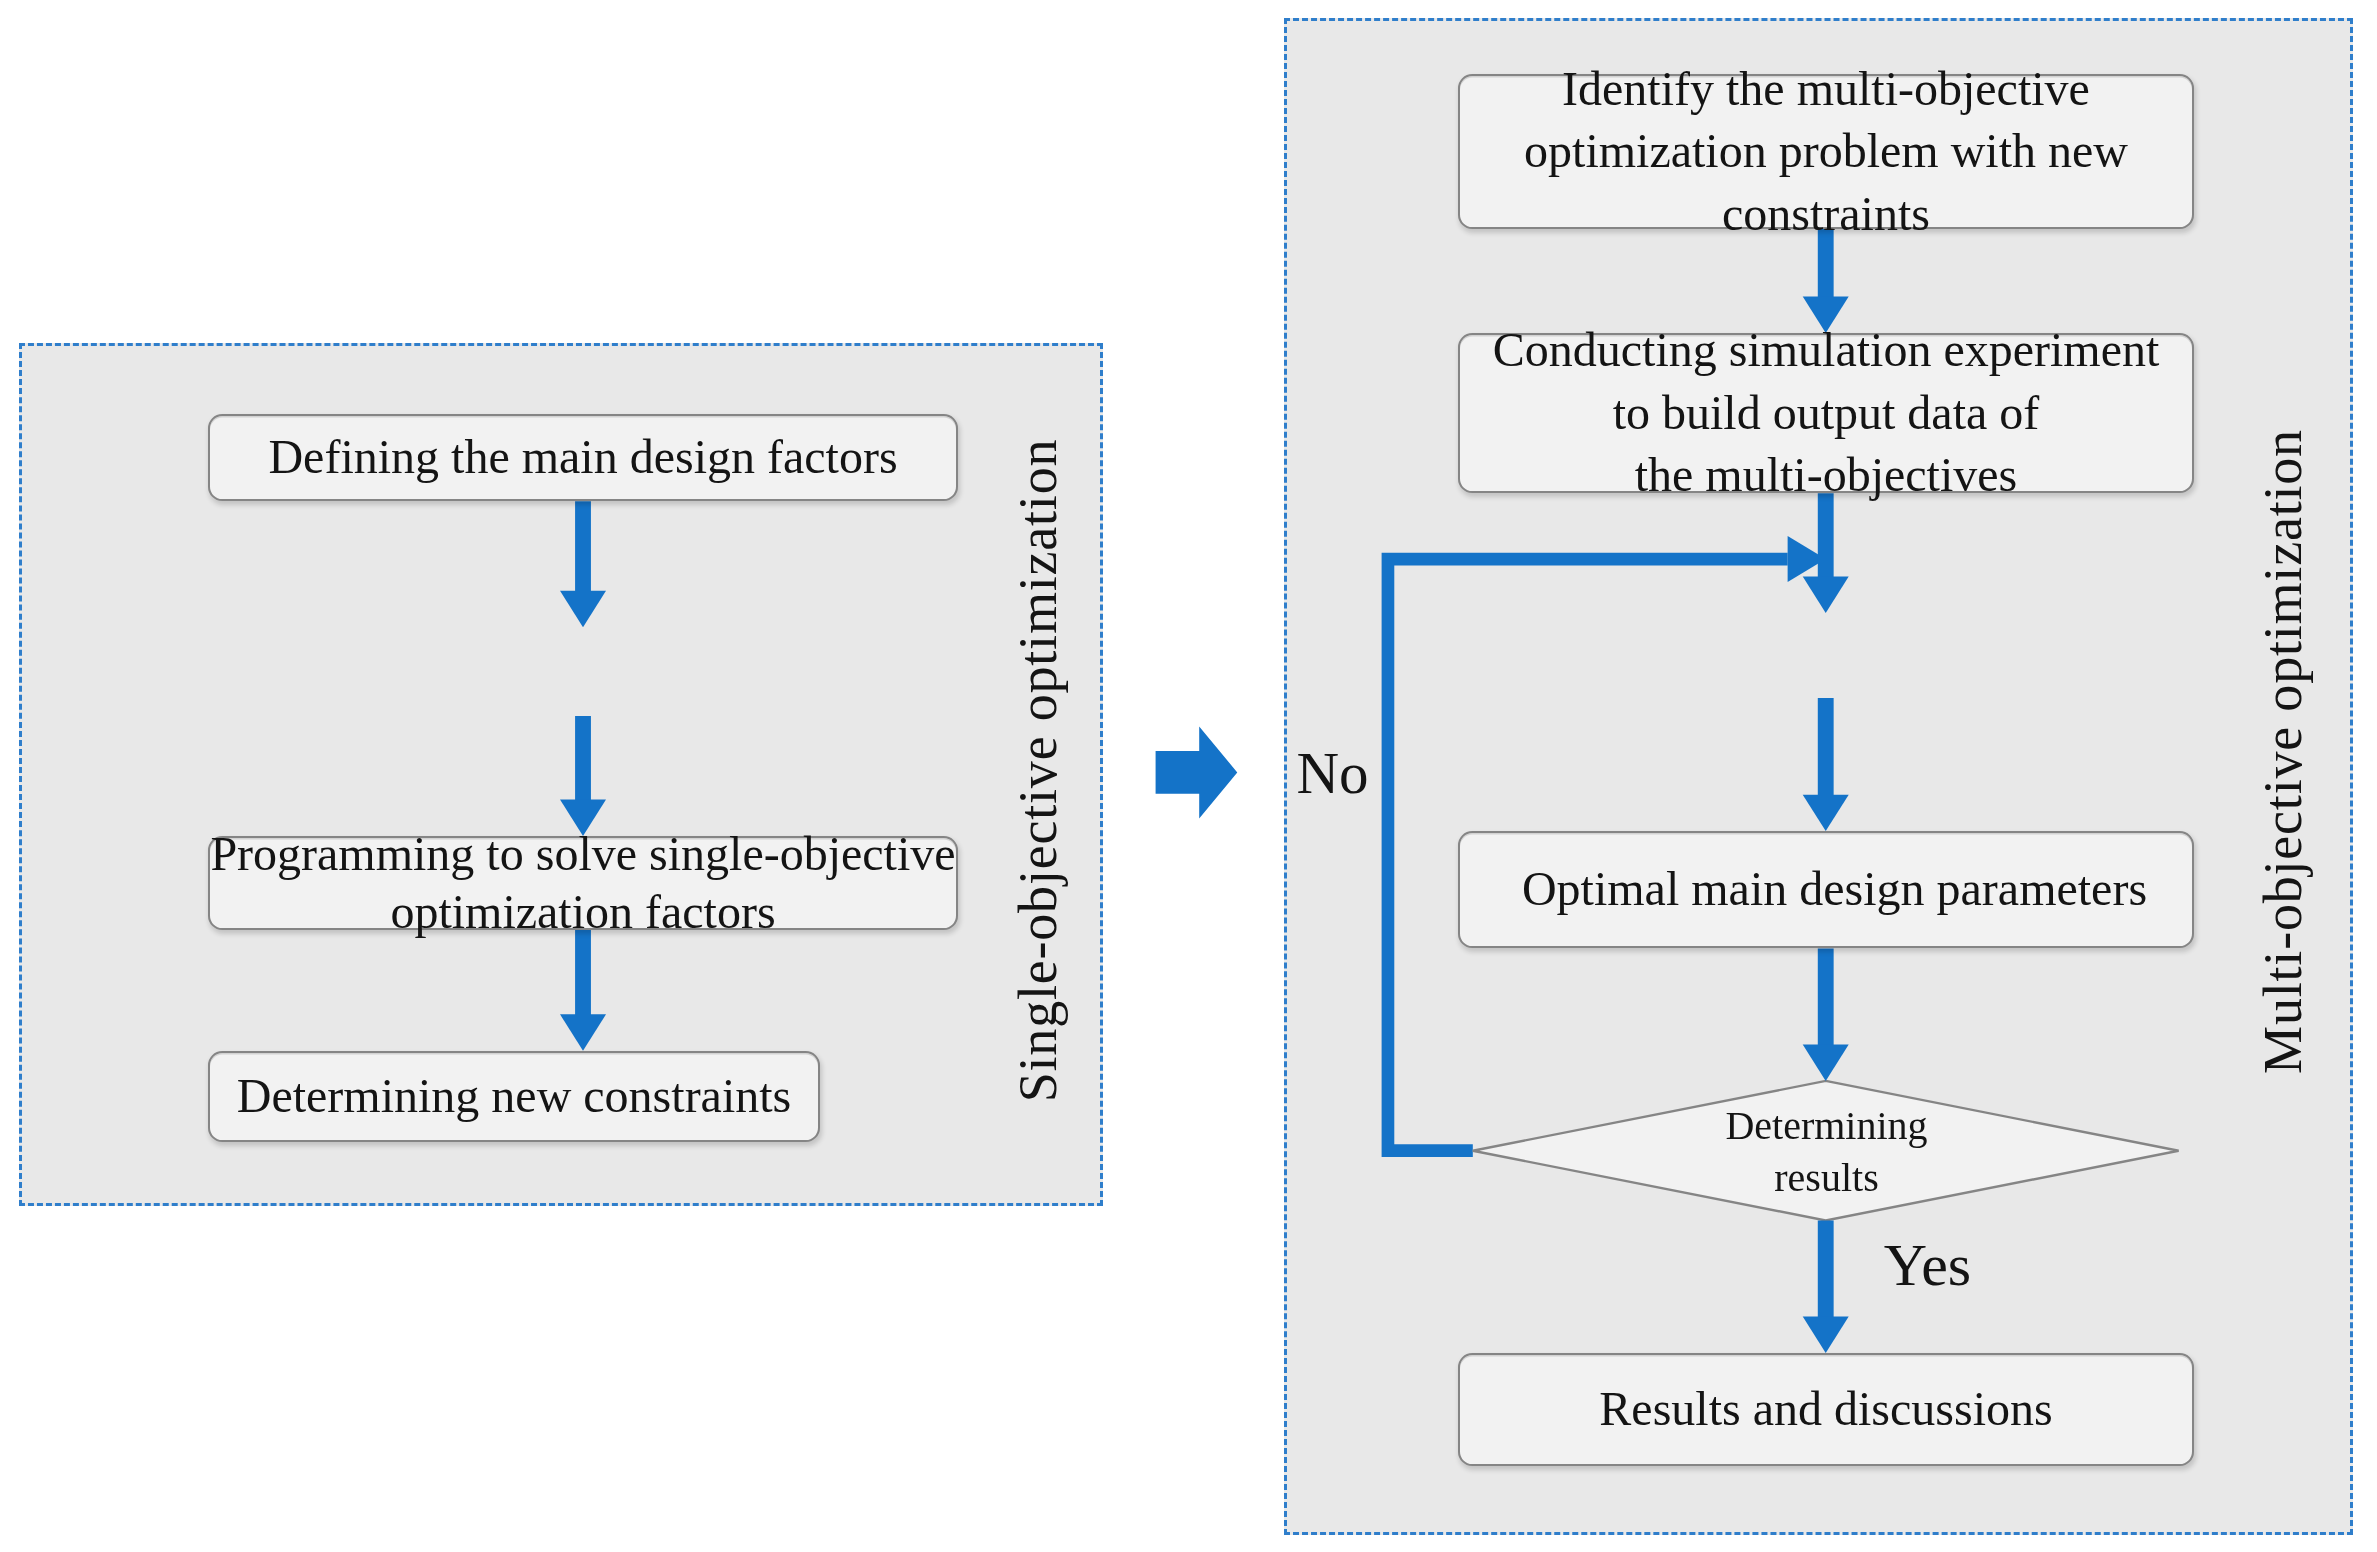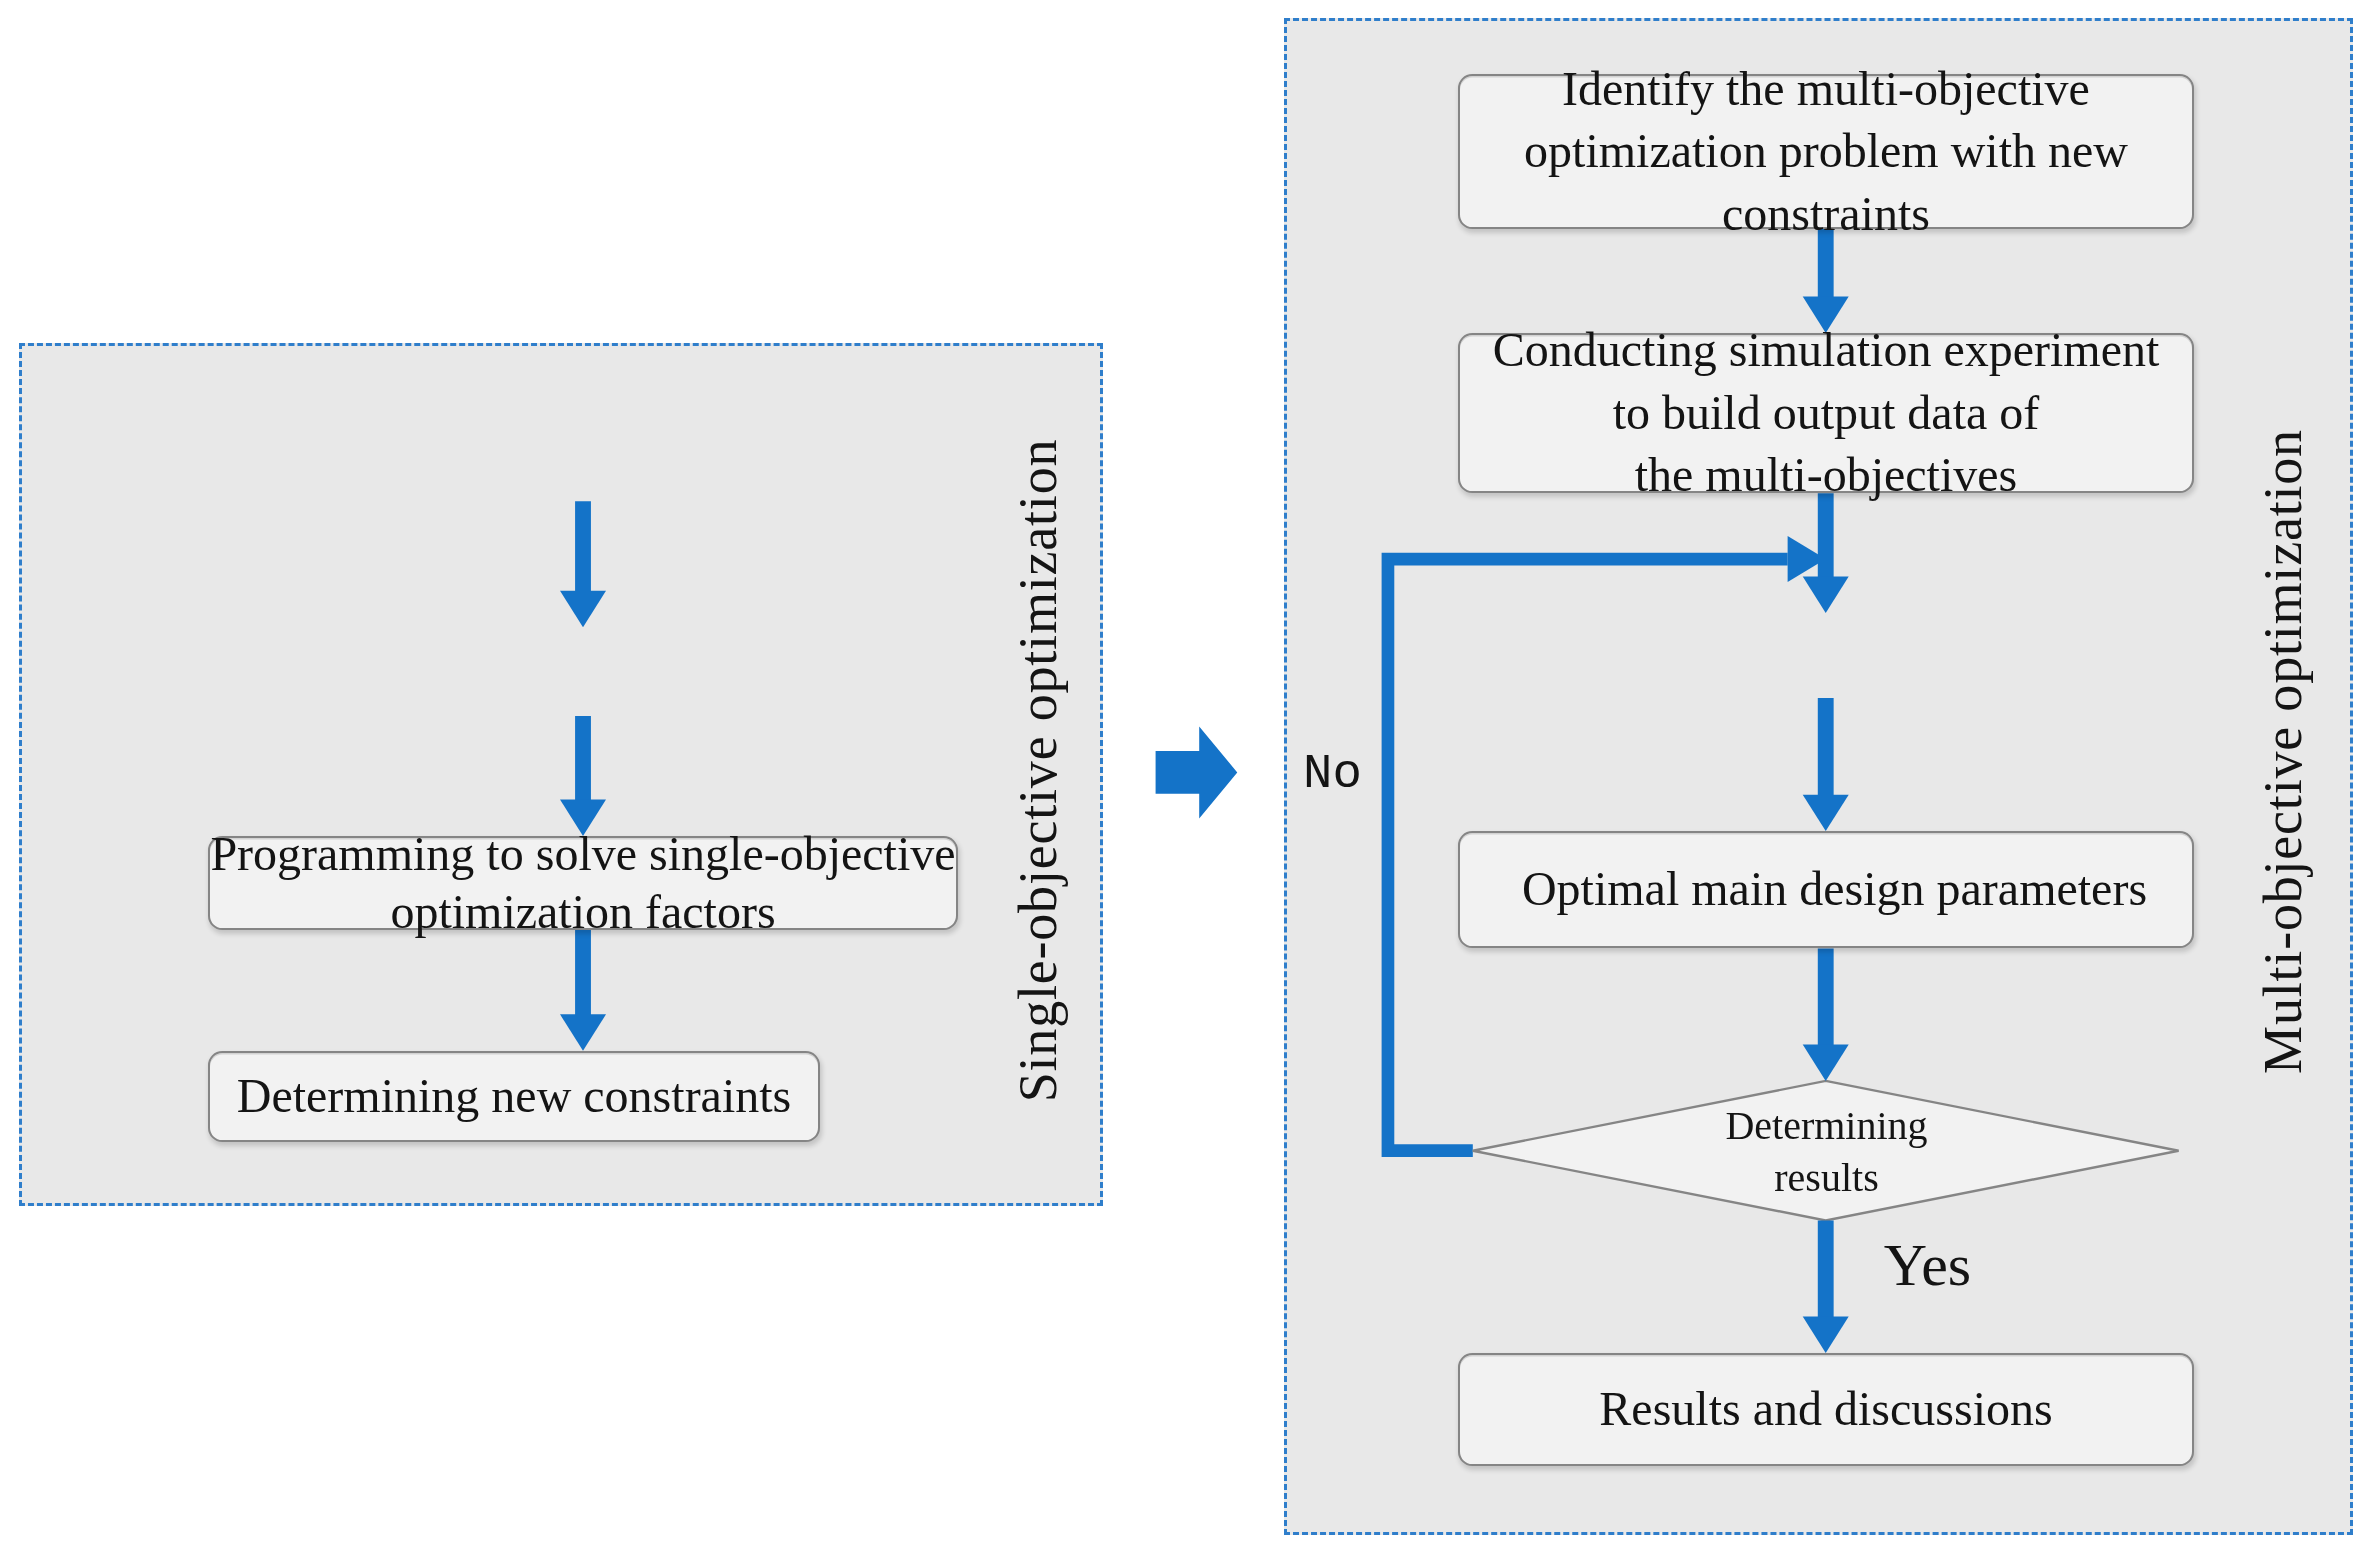--- a/index.html
+++ b/index.html
@@ -25,21 +25,21 @@
   .pre{white-space:pre-line;}
   .dtext{
     position:absolute;display:flex;align-items:center;justify-content:center;
     text-align:center;font-size:40px;line-height:1.3;
   }
   .vlabel{
     position:absolute;display:flex;align-items:center;justify-content:center;
     font-size:54px;letter-spacing:0.8px;transform:rotate(-90deg);
   }
   .edge-label{position:absolute;display:flex;align-items:center;justify-content:center;}
-  .no-label{font-size:49px;font-family:Liberation Mono, monospace;}
+  .no-label{font-size:59px;}
   .yes-label{font-size:60px;}
   svg.flow{position:absolute;left:0;top:0;width:2377px;height:1552px;pointer-events:none;}
   .arrow-shaft{stroke:var(--arrow-blue);}
   .arrow-head{fill:var(--arrow-blue);stroke:none;}
   .loop-line{stroke:var(--arrow-blue);fill:none;stroke-linejoin:miter;}
   .transition{fill:var(--arrow-blue);stroke:none;}
   .diamond{fill:var(--box-bg);stroke:var(--box-border);stroke-width:3;}
 </style>
 </head>
 <body>
@@ -88,20 +88,21 @@
       <polygon class="arrow-head" points="2273,1317 2331,1317 2302,1363"></polygon>
     </g>
     <g>
       <line class="arrow-shaft" stroke-width="20" x1="2302" y1="1539" x2="2302" y2="1662"></line>
       <polygon class="arrow-head" points="2273,1660 2331,1660 2302,1706"></polygon>
     </g>
 
     <polygon class="transition" points="1457,947 1512,947 1512,916 1560,974 1512,1032 1512,1001 1457,1001"></polygon>
   </svg>
 
+  <div class="box" style="left:208px;top:414px;width:750px;height:87px;">Defining the main design factors</div>
   <div class="box pre tight" style="left:208px;top:836px;width:750px;height:94px;">Programming to solve single-objective
 optimization factors</div>
   <div class="box" style="left:208px;top:1051px;width:612px;height:91px;">Determining new constraints</div>
 
   <div class="box pre" style="left:1458px;top:74px;width:736px;height:155px;">Identify the multi-objective
 optimization problem with new
 constraints</div>
   <div class="box pre" style="left:1458px;top:333px;width:736px;height:160px;">Conducting simulation experiment
 to build output data of
 the multi-objectives</div>

